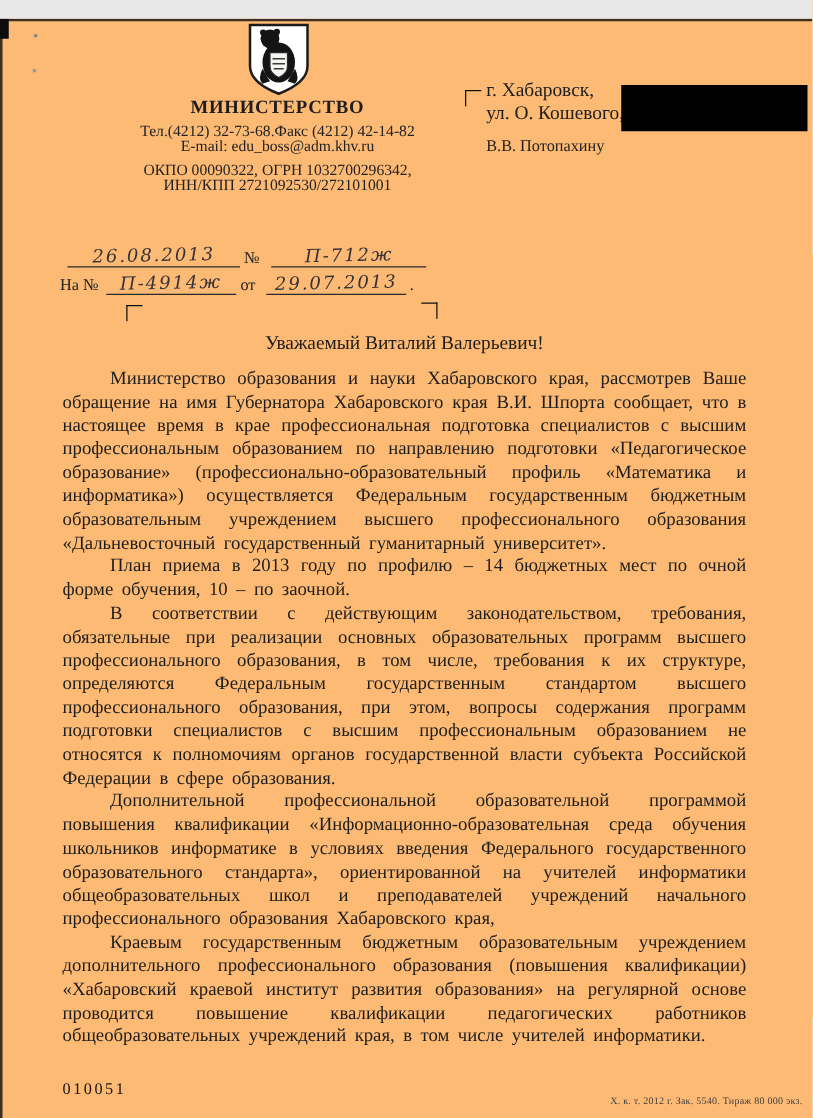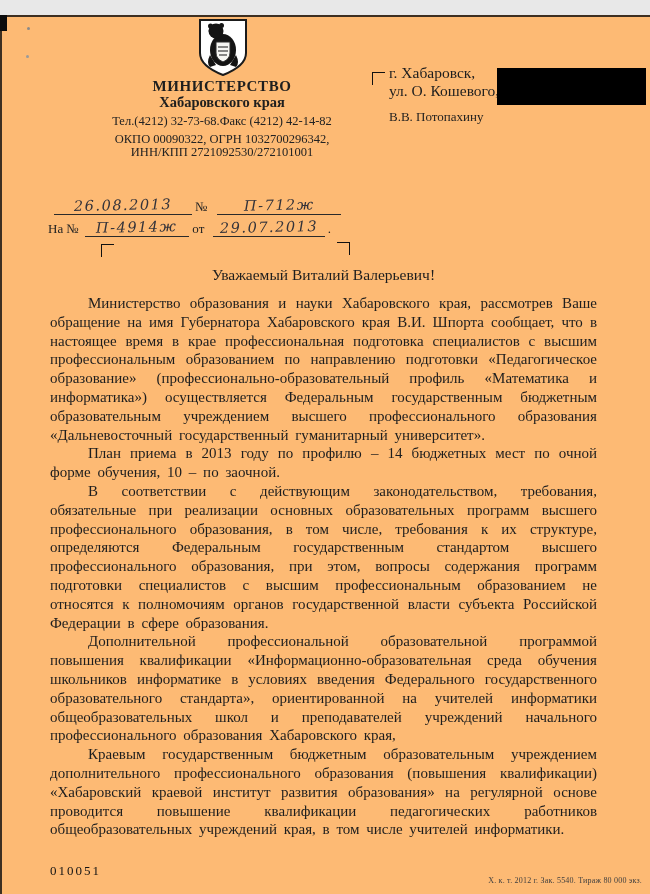--- a/index.html
+++ b/index.html
@@ -84,23 +84,23 @@
       </g>
       <path d="M20 25 H34 V36 Q34 42 27 45 Q20 42 20 36 Z" fill="#f5f5f2" stroke="#2a2a2a" stroke-width="1"></path>
       <line x1="22" y1="30" x2="32" y2="30" stroke="#3a3a3a" stroke-width="1.2"></line>
       <line x1="22" y1="34" x2="32" y2="34" stroke="#3a3a3a" stroke-width="1.2"></line>
       <line x1="23" y1="38" x2="31" y2="38" stroke="#3a3a3a" stroke-width="1.2"></line>
     </svg>
   </div>
 
   <div class="letterhead">
     <div class="lh-b1">МИНИСТЕРСТВО</div>
-    <div class="lh-b3">Хабаровского края</div>
     <div class="lh-contact">
       <div>Тел.(4212) 32-73-68.Факс (4212) 42-14-82</div>
+      <div>E-mail: edu_boss@adm.khv.ru</div>
     </div>
     <div class="lh-reg">
       <div>ОКПО 00090322, ОГРН 1032700296342,</div>
       <div>ИНН/КПП 2721092530/272101001</div>
     </div>
   </div>
 
   <div class="refs">
     <div class="ref-row">
       <span class="u u-date"><span class="hand">26.08.2013</span></span>

